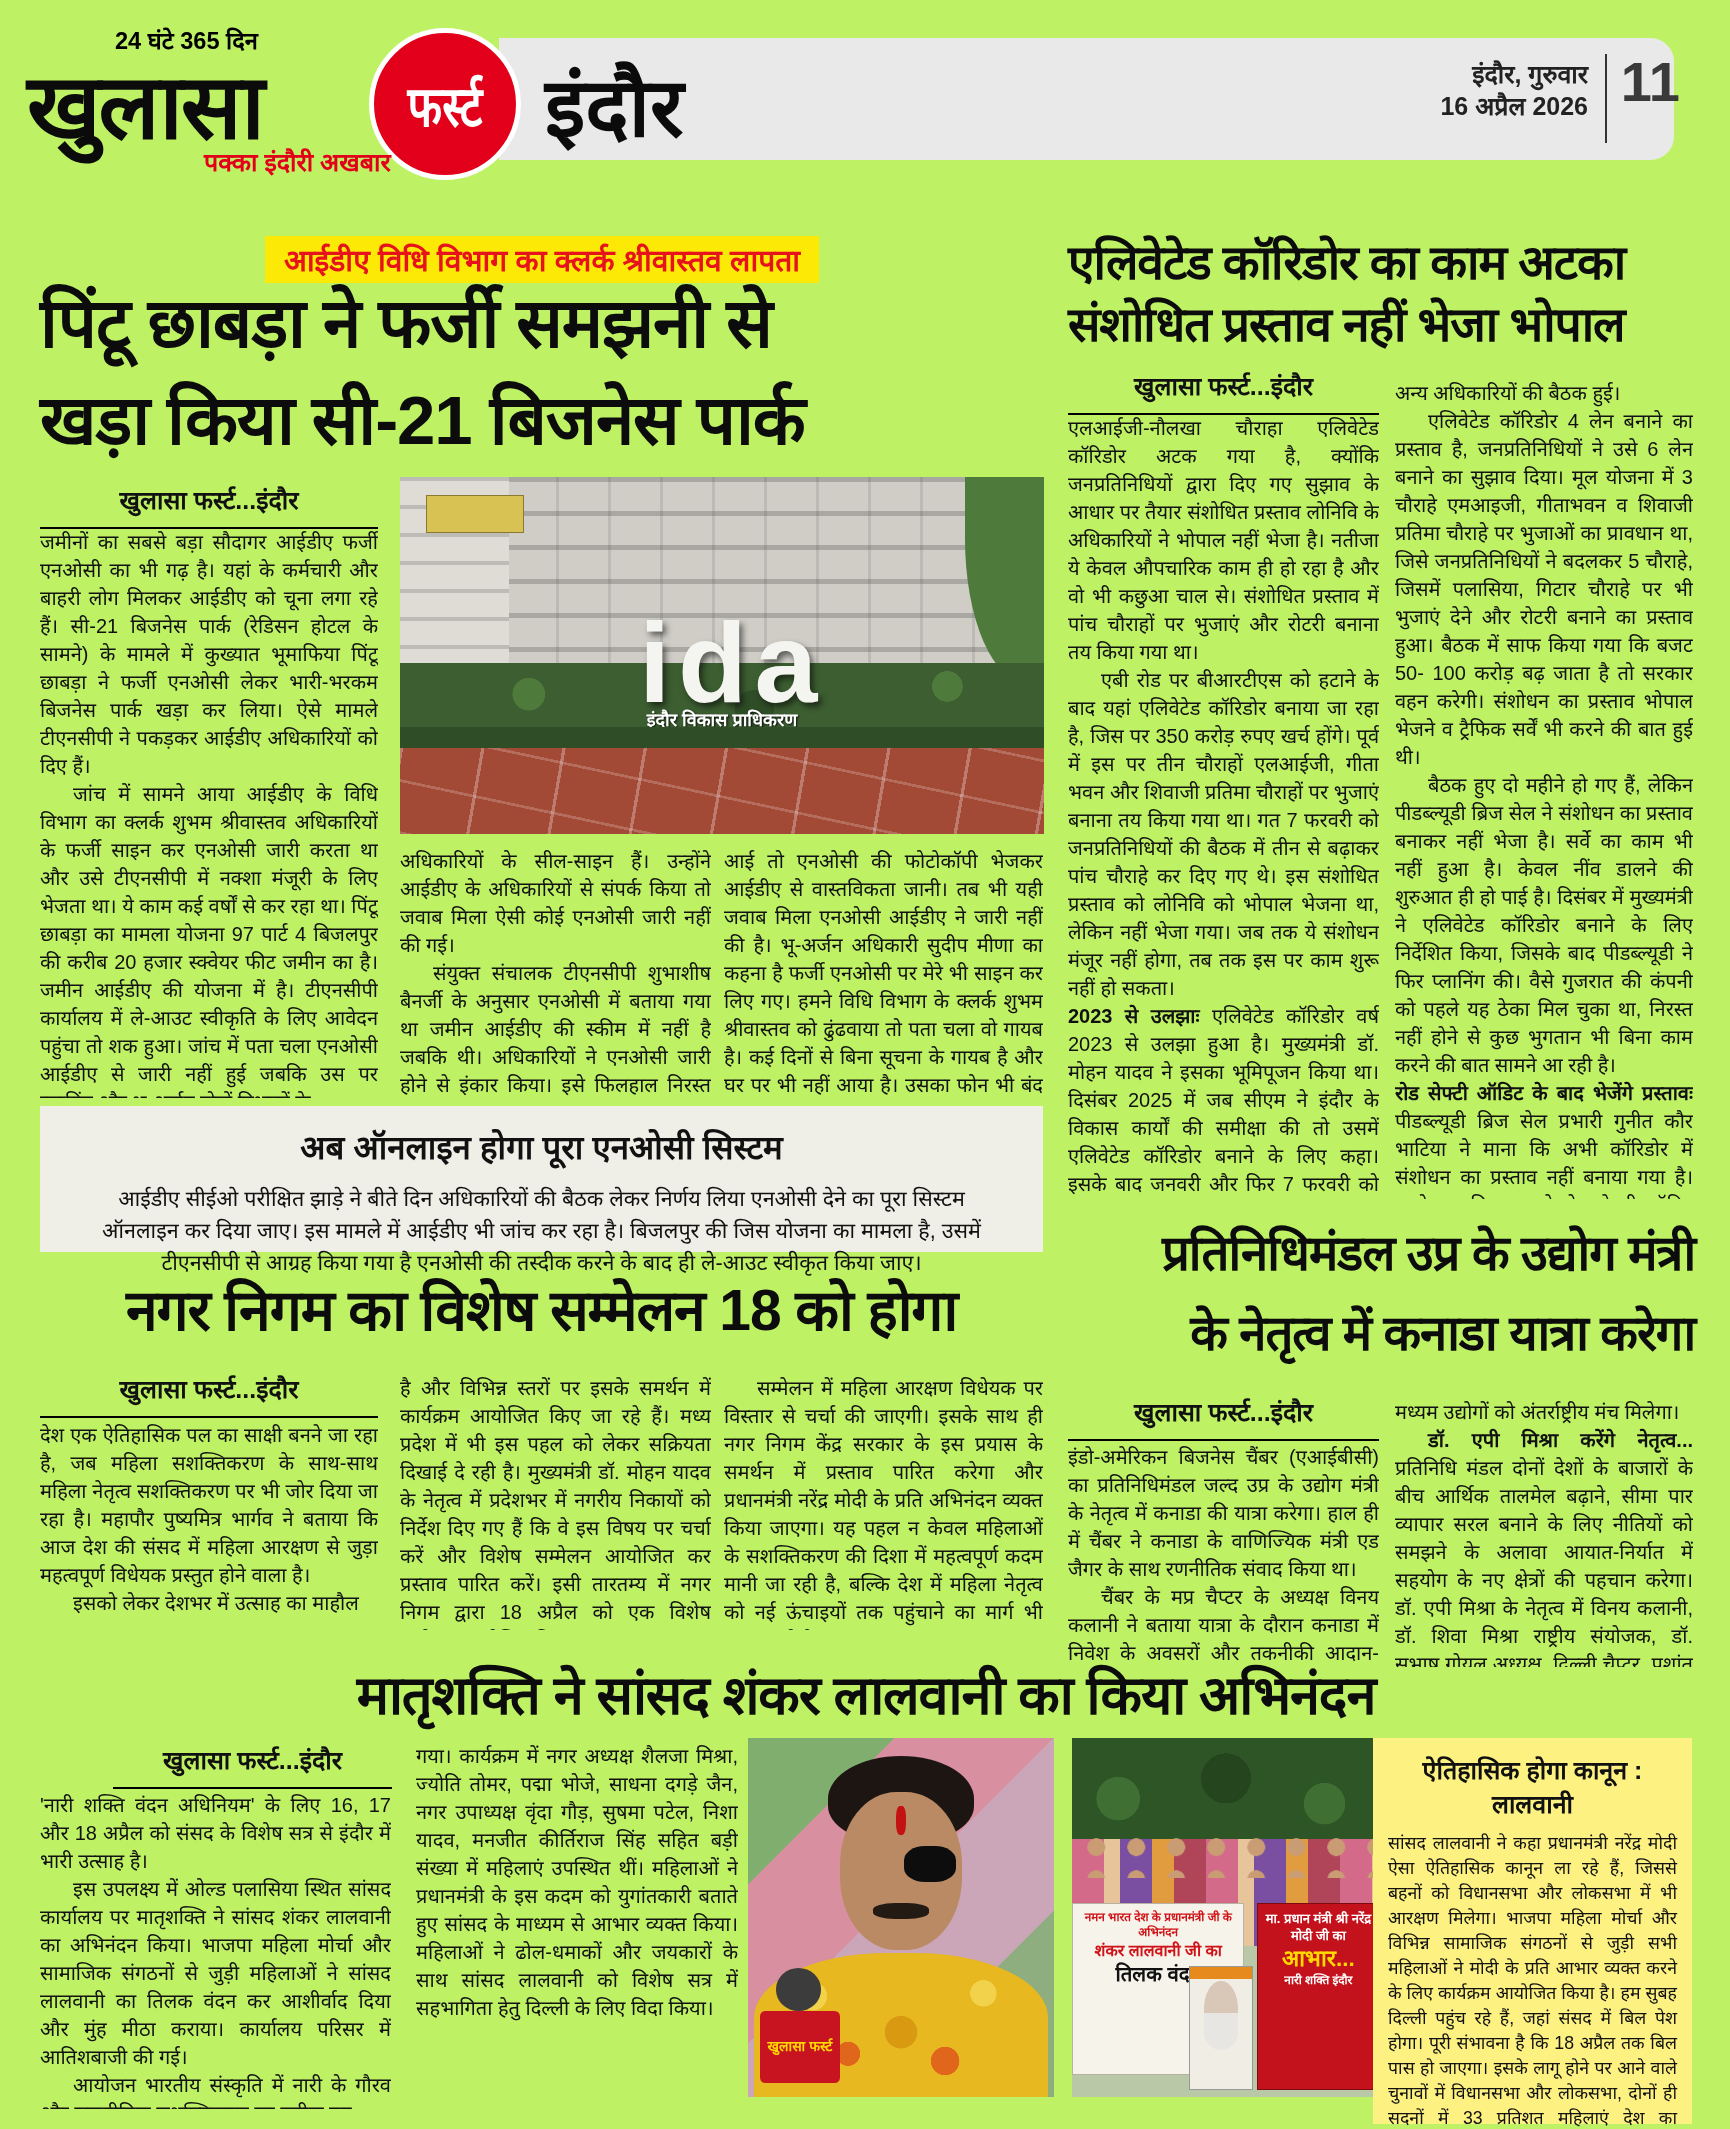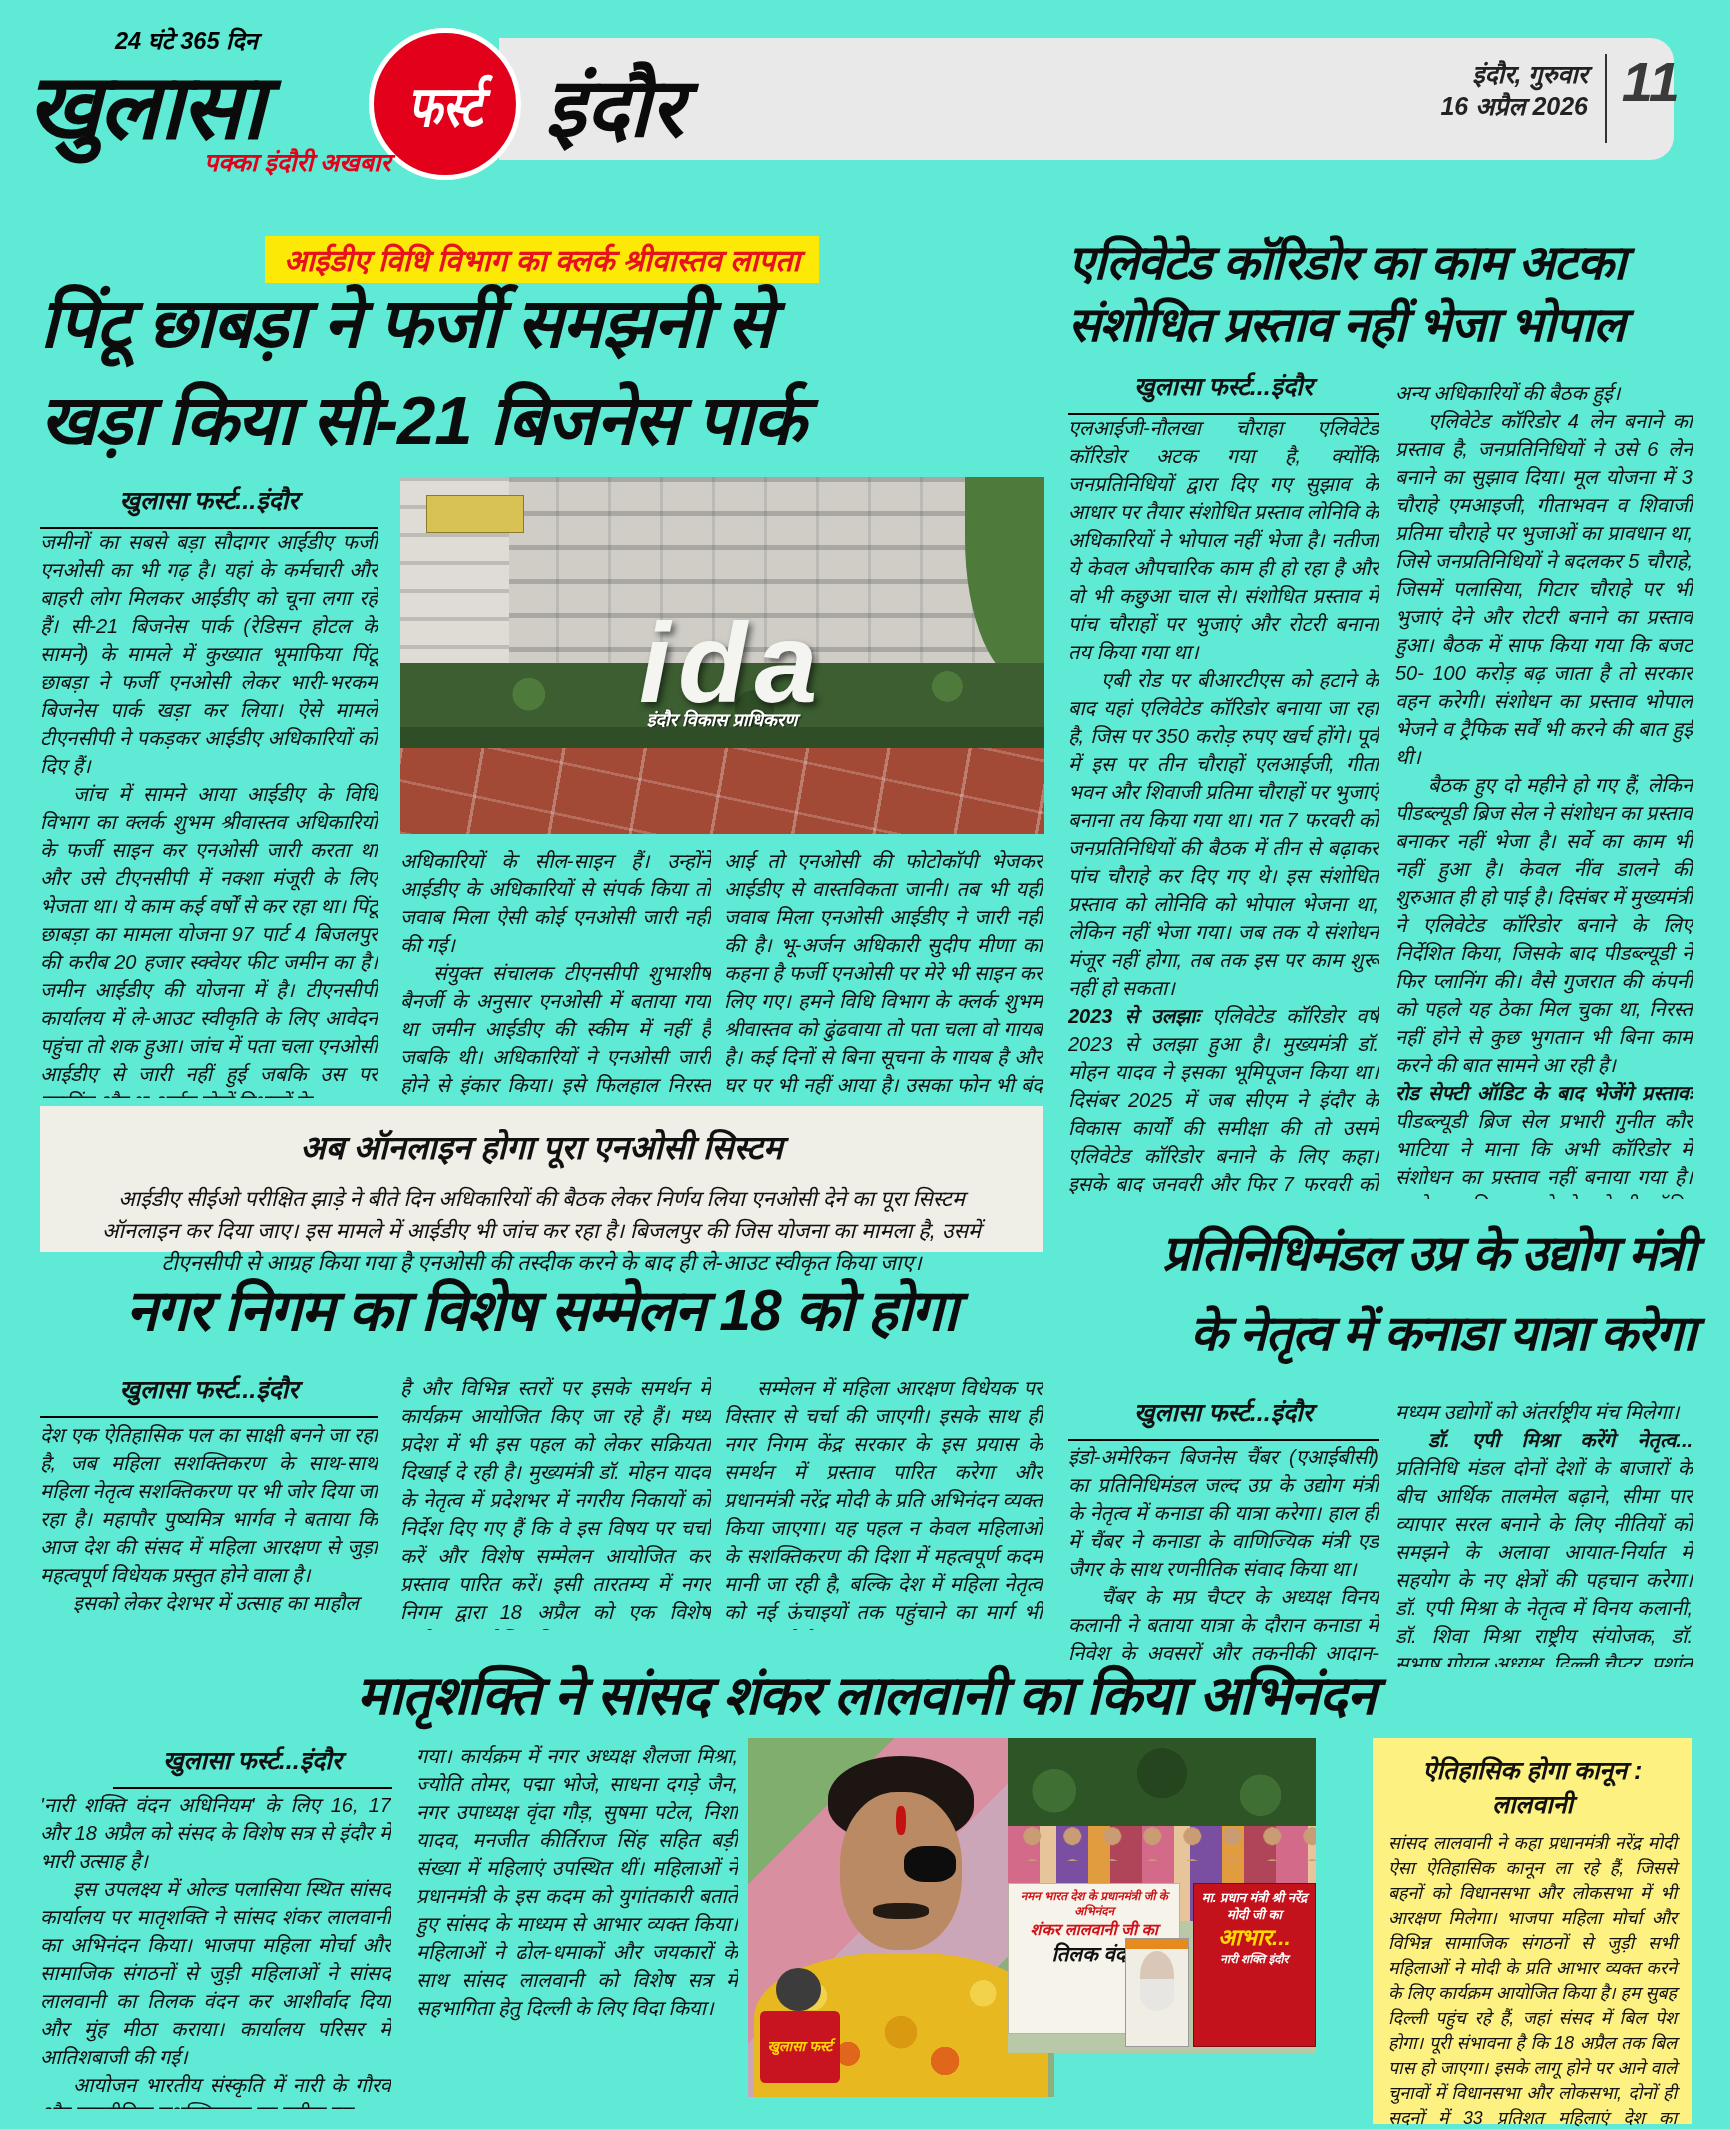--- a/index.html
+++ b/index.html
@@ -1,17 +1,17 @@
 <!DOCTYPE html>
 <html style="font-size:8.6px"><head>
 <meta charset="utf-8">
 <style>
   html,body{margin:0;padding:0;background:#dddddd;}
-  .page{position:relative;width:1730px;height:2129px;background:#5eead4;
-        font-family:"Liberation Sans","DejaVu Sans",sans-serif;color:#111;overflow:hidden;font-style:italic;}
+  .page{position:relative;width:1730px;height:2129px;background:#bef264;
+        font-family:"Liberation Sans","DejaVu Sans",sans-serif;color:#111;overflow:hidden;}
   .abs{position:absolute;}
   
   .gray-band{position:absolute;left:499px;top:38px;width:1175px;height:122px;background:#e9e9e9;border-radius:0 23.6px 23.6px 0;}
   .tagline{position:absolute;left:115px;top:23.6px;width:279px;font-size:23.6px;font-weight:bold;color:#000;}
   .logo-main{position:absolute;left:27px;top:42px;font-size:90px;font-weight:900;color:#0b0b0b;letter-spacing:-2.1px;}
   .logo-circle{position:absolute;left:369px;top:28px;width:142px;height:142px;background:#e2001a;border:5.4px solid #fff;border-radius:50%;
                display:flex;align-items:center;justify-content:center;}
   .logo-circle span{color:#fff;font-size:45px;font-weight:900;transform:scaleY(1.25);}
   .logo-sub{position:absolute;left:204px;top:144px;font-size:25px;font-weight:bold;color:#e2001a;}
   .edition{position:absolute;left:545px;top:48px;font-size:82px;font-weight:900;color:#0b0b0b;}
@@ -236,21 +236,21 @@
       <div class="man-face"></div>
       <div class="man-tilak"></div>
       <div class="man-glassL"></div>
       <div class="man-glassR"></div>
       <div class="man-mo"></div>
       <div class="man-garland"></div>
       <div class="mic-head"></div>
       <div class="mic-flag">खुलासा फर्स्ट</div>
     </div>
 
-    <div class="abs photo grp-photo" style="left:1008px;top:1738px;width:308px;height:315px;">
+    <div class="abs photo grp-photo" style="left:1072px;top:1738px;width:308px;height:359px;">
       <div class="grp-trees"></div>
       <div class="grp-crowd"></div>
       <div class="grp-heads"></div>
       <div class="grp-banner">
         <div class="gb1">नमन भारत देश के प्रधानमंत्री जी के अभिनंदन</div>
         <div class="gb2">शंकर लालवानी जी का</div>
         <div class="gb3">तिलक वंदन</div>
       </div>
       <div class="grp-modi">
         <div class="modi-band"></div>

